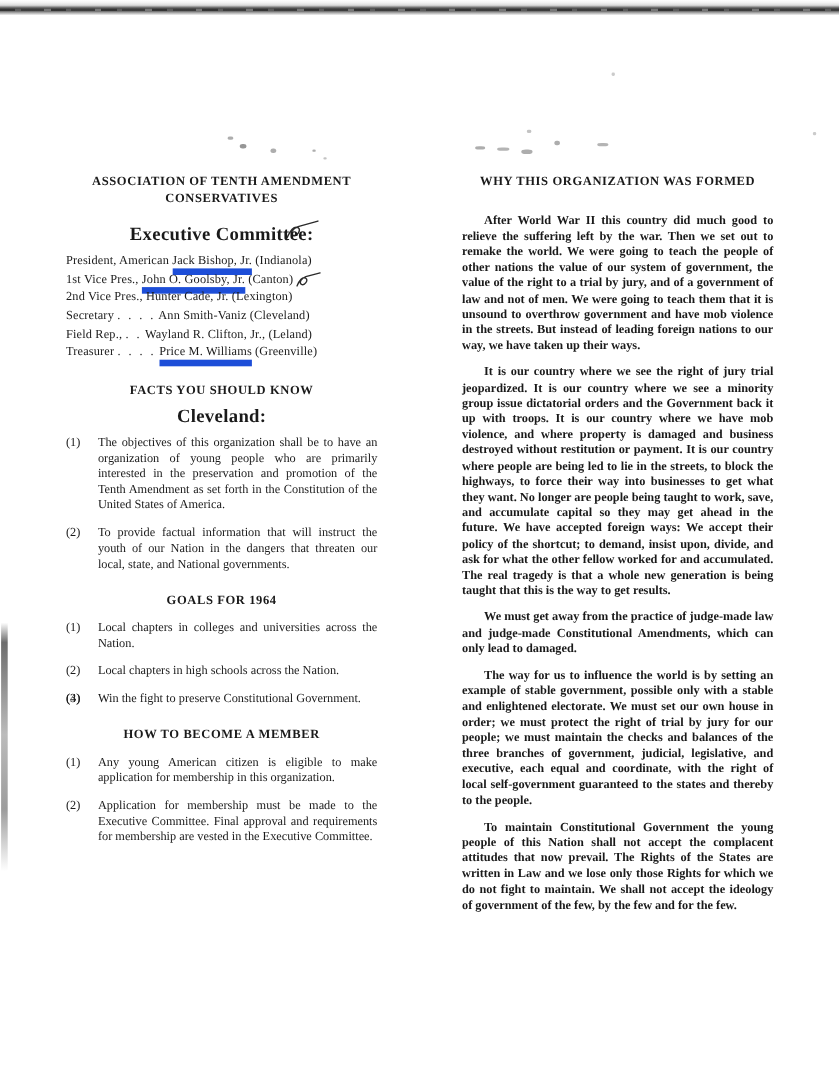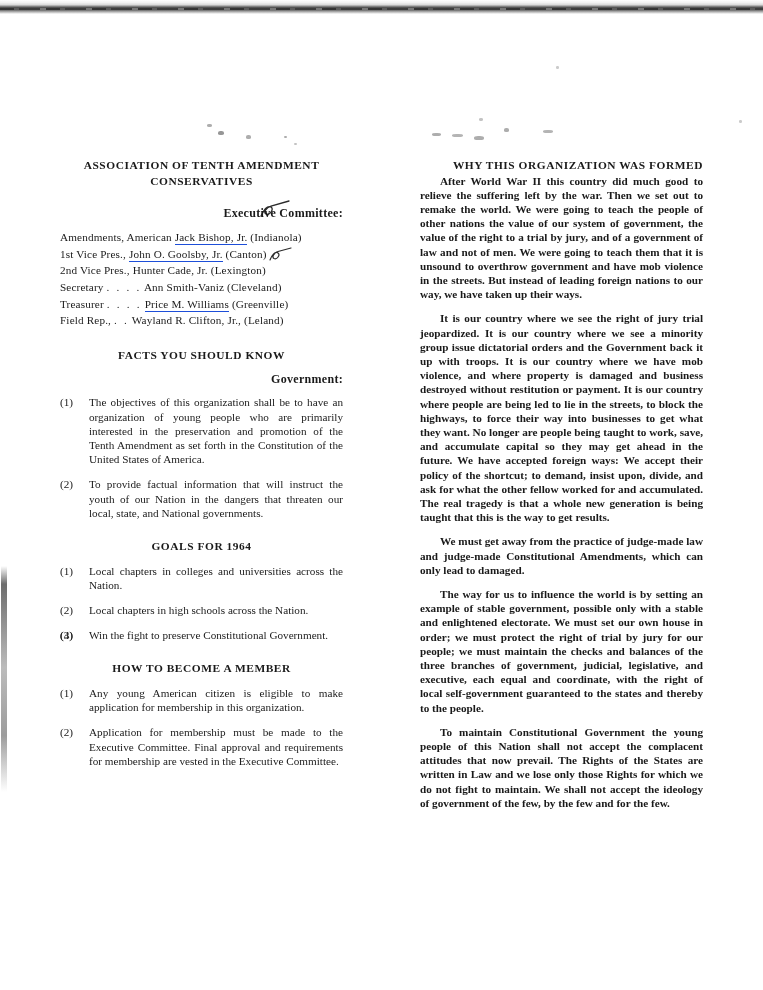--- a/index.html
+++ b/index.html
@@ -99,38 +99,38 @@
     letter-spacing: .55px;
     text-align: center;
     margin: 0;
     line-height: 15.5px;
   }
   h1.doc-title { margin-bottom: 17px; }
   h2.section-title { margin: 19px 0 9px 0; }
 
   .subhead {
     font-weight: bold;
-    font-size: 12px;
+    font-size: 17px;
     letter-spacing: .3px;
     margin: 0 0 9px 0;
-    text-align: right;
+    text-align: center;
   }
 
   
   .roster { margin: 0 0 4px 0; }
   .roster-row {
     display: block;
     white-space: nowrap;
     line-height: 16.6px;
     letter-spacing: .15px;
   }
   .role { }
   .dots { letter-spacing: 2.2px; }
   .person { }
-  .person.ul { border-bottom: 1px solid #1d4ed8; padding-bottom: 1px; margin-top: 20px; }
+  .person.ul { border-bottom: 6px solid #1d4ed8; padding-bottom: 1px; margin-top: 20px; }
   .city { }
 
   
   ol.numlist {
     list-style: none;
     margin: 0;
     padding: 0;
   }
   ol.numlist > li {
     position: relative;
@@ -209,54 +209,54 @@
 
     <h1 class="doc-title">
       <span>ASSOCIATION OF TENTH AMENDMENT</span><br>
       <span>CONSERVATIVES</span>
     </h1>
 
     <div class="subhead">Executive Committee:</div>
 
     <div class="roster">
       <div class="roster-row">
-        <span class="role">Amendments,</span>
+        <span class="role">President,</span>
         <span class="person">American </span><span class="person ul">Jack Bishop, Jr.</span>
         <span class="city">(Indianola)</span>
       </div>
       <div class="roster-row">
         <span class="role">1st Vice Pres.,</span>
         <span class="person ul">John O. Goolsby, Jr.</span>
         <span class="city">(Canton)</span>
       </div>
       <div class="roster-row">
         <span class="role">2nd Vice Pres.,</span>
         <span class="person">Hunter Cade, Jr. </span><span class="city">(Lexington)</span>
       </div>
       <div class="roster-row">
         <span class="role">Secretary</span>
         <span class="dots">. . . .</span>
         <span class="person">Ann Smith-Vaniz </span><span class="city">(Cleveland)</span>
+      </div>
+      <div class="roster-row">
+        <span class="role">Field Rep.,</span>
+        <span class="dots">. .</span>
+        <span class="person">Wayland R. Clifton, Jr., </span><span class="city">(Leland)</span>
       </div>
       <div class="roster-row">
         <span class="role">Treasurer</span>
         <span class="dots">. . . .</span>
         <span class="person ul">Price M. Williams</span>
         <span class="city">(Greenville)</span>
       </div>
-      <div class="roster-row">
-        <span class="role">Field Rep.,</span>
-        <span class="dots">. .</span>
-        <span class="person">Wayland R. Clifton, Jr., </span><span class="city">(Leland)</span>
-      </div>
     </div>
 
     <h2 class="section-title">FACTS YOU SHOULD KNOW</h2>
 
-    <div class="subhead">Government:</div>
+    <div class="subhead">Cleveland:</div>
 
     <ol class="numlist">
       <li>
         <span class="marker">(1)</span>
         <span>The objectives of this organization shall be to have an organization of young people who are primarily interested in the preservation and promotion of the Tenth Amendment as set forth in the Constitution of the United States of America.</span>
       </li>
       <li>
         <span class="marker">(2)</span>
         <span>To provide factual information that will instruct the youth of our Nation in the dangers that threaten our local, state, and National governments.</span>
       </li>
@@ -290,21 +290,21 @@
         <span>Any young American citizen is eligible to make application for membership in this organization.</span>
       </li>
       <li>
         <span class="marker">(2)</span>
         <span>Application for membership must be made to the Executive Committee. Final approval and requirements for membership are vested in the Executive Committee.</span>
       </li>
     </ol>
   </div>
 
   <div class="col col-right">
-    <h2 class="section-title" style="margin:0 0 0 0;text-align:right;">WHY THIS ORGANIZATION WAS FORMED</h2>
+    <h2 class="section-title" style="margin:0 0 20px 0;">WHY THIS ORGANIZATION WAS FORMED</h2>
 
     <p class="body-para">After World War II this country did much good to relieve the suffering left by the war. Then we set out to remake the world. We were going to teach the people of other nations the value of our system of government, the value of the right to a trial by jury, and of a government of law and not of men. We were going to teach them that it is unsound to overthrow government and have mob violence in the streets. But instead of leading foreign nations to our way, we have taken up their ways.</p>
     <p class="body-para">It is our country where we see the right of jury trial jeopardized. It is our country where we see a minority group issue dictatorial orders and the Government back it up with troops. It is our country where we have mob violence, and where property is damaged and business destroyed without restitution or payment. It is our country where people are being led to lie in the streets, to block the highways, to force their way into businesses to get what they want. No longer are people being taught to work, save, and accumulate capital so they may get ahead in the future. We have accepted foreign ways: We accept their policy of the shortcut; to demand, insist upon, divide, and ask for what the other fellow worked for and accumulated. The real tragedy is that a whole new generation is being taught that this is the way to get results.</p>
     <p class="body-para">We must get away from the practice of judge-made law and judge-made Constitutional Amendments, which can only lead to damaged.</p>
     <p class="body-para">The way for us to influence the world is by setting an example of stable government, possible only with a stable and enlightened electorate. We must set our own house in order; we must protect the right of trial by jury for our people; we must maintain the checks and balances of the three branches of government, judicial, legislative, and executive, each equal and coordinate, with the right of local self-government guaranteed to the states and thereby to the people.</p>
     <p class="body-para">To maintain Constitutional Government the young people of this Nation shall not accept the complacent attitudes that now prevail. The Rights of the States are written in Law and we lose only those Rights for which we do not fight to maintain. We shall not accept the ideology of government of the few, by the few and for the few.</p>
   </div>
 
   <div class="page-num page-num-left">1</div>
   <div class="page-num page-num-right">2</div>

